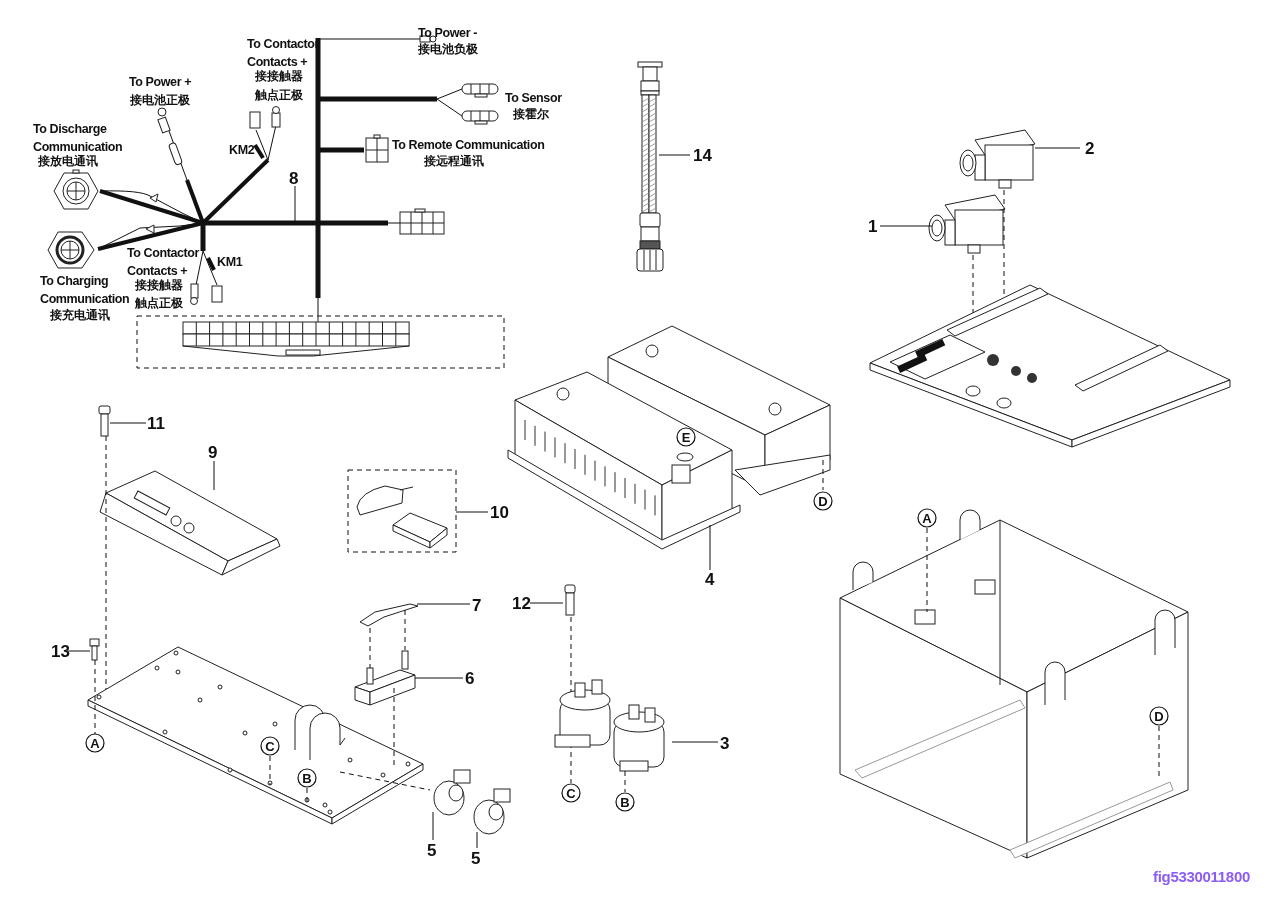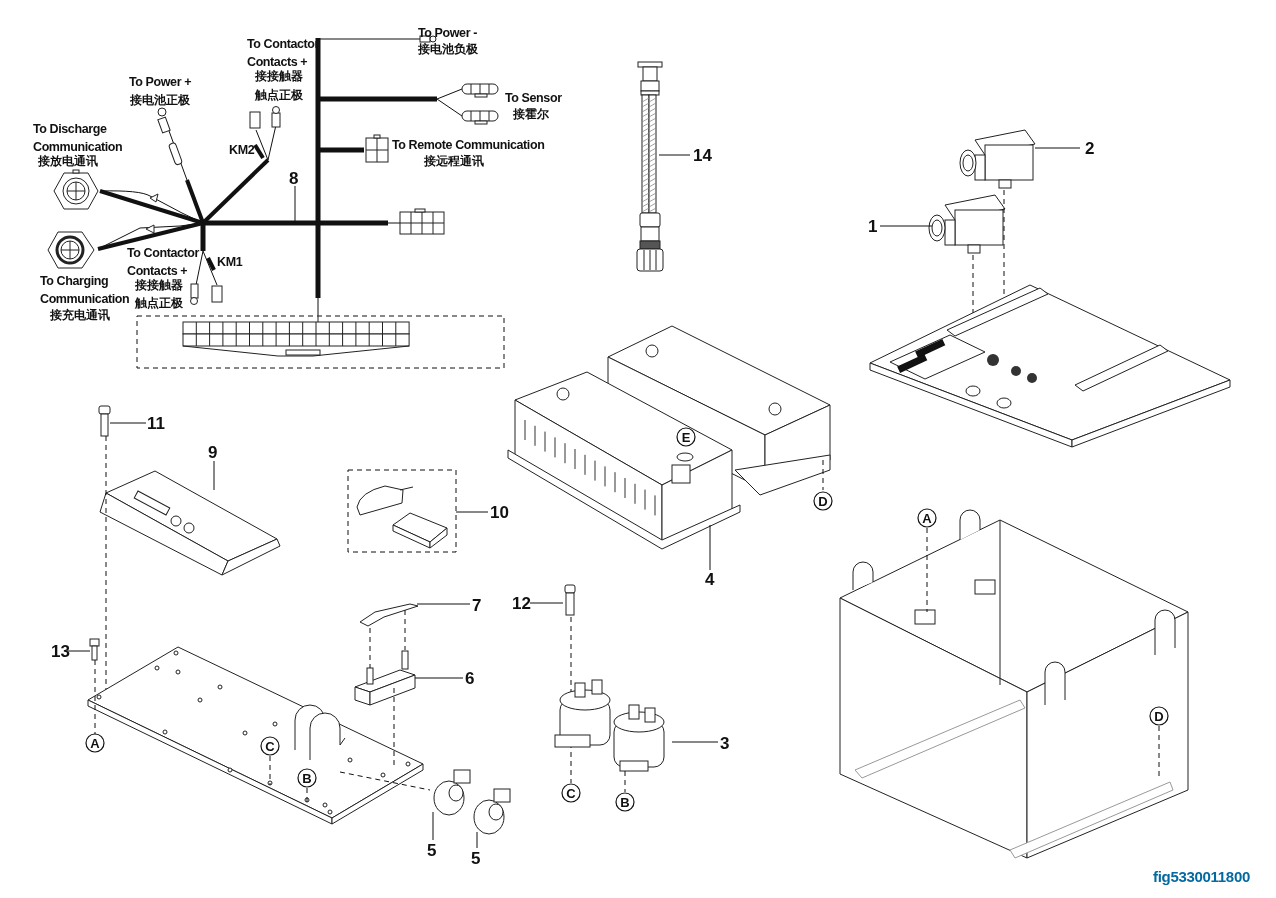--- a/index.html
+++ b/index.html
@@ -7,21 +7,21 @@
     #canvas { position: absolute; left: 0; top: 0; width: 1276px; height: 898px; }
     .lbl { font-family: "Liberation Sans", sans-serif; font-weight: bold; fill: #111; }
     .num { font-family: "Liberation Sans", sans-serif; font-weight: bold; fill: #111; font-size: 17px; }
     .cn { font-family: "DejaVu Sans", sans-serif; font-weight: bold; fill: #111; font-size: 12px; }
     .en { font-size: 12.5px; letter-spacing: -0.4px; }
     .ln { stroke: #111; fill: none; }
     .part { stroke: #222; fill: #fff; stroke-width: 1; }
     .dash { stroke: #111; fill: none; stroke-dasharray: 5 4; stroke-width: 1; }
     .circ { fill: #fff; stroke: #111; stroke-width: 1.2; }
     .circ-t { font-family: "Liberation Sans", sans-serif; font-weight: bold; font-size: 13px; fill: #111; text-anchor: middle; }
-    #figcode { position: absolute; right: 26px; top: 868px; font-family: "Liberation Sans", sans-serif; font-weight: bold; font-size: 15px; letter-spacing: -0.3px; color: #0369a1; }
+    #figcode { position: absolute; right: 26px; top: 868px; font-family: "Liberation Sans", sans-serif; font-weight: bold; font-size: 15px; letter-spacing: -0.3px; color: #8b5cf6; }
   </style>
 </head>
 <body>
 
 <svg id="canvas" viewBox="0 0 1276 898" xmlns="http://www.w3.org/2000/svg">
 
   <g>
 
     <line class="ln" x1="318" y1="38" x2="318" y2="298" stroke-width="5"></line>
 

